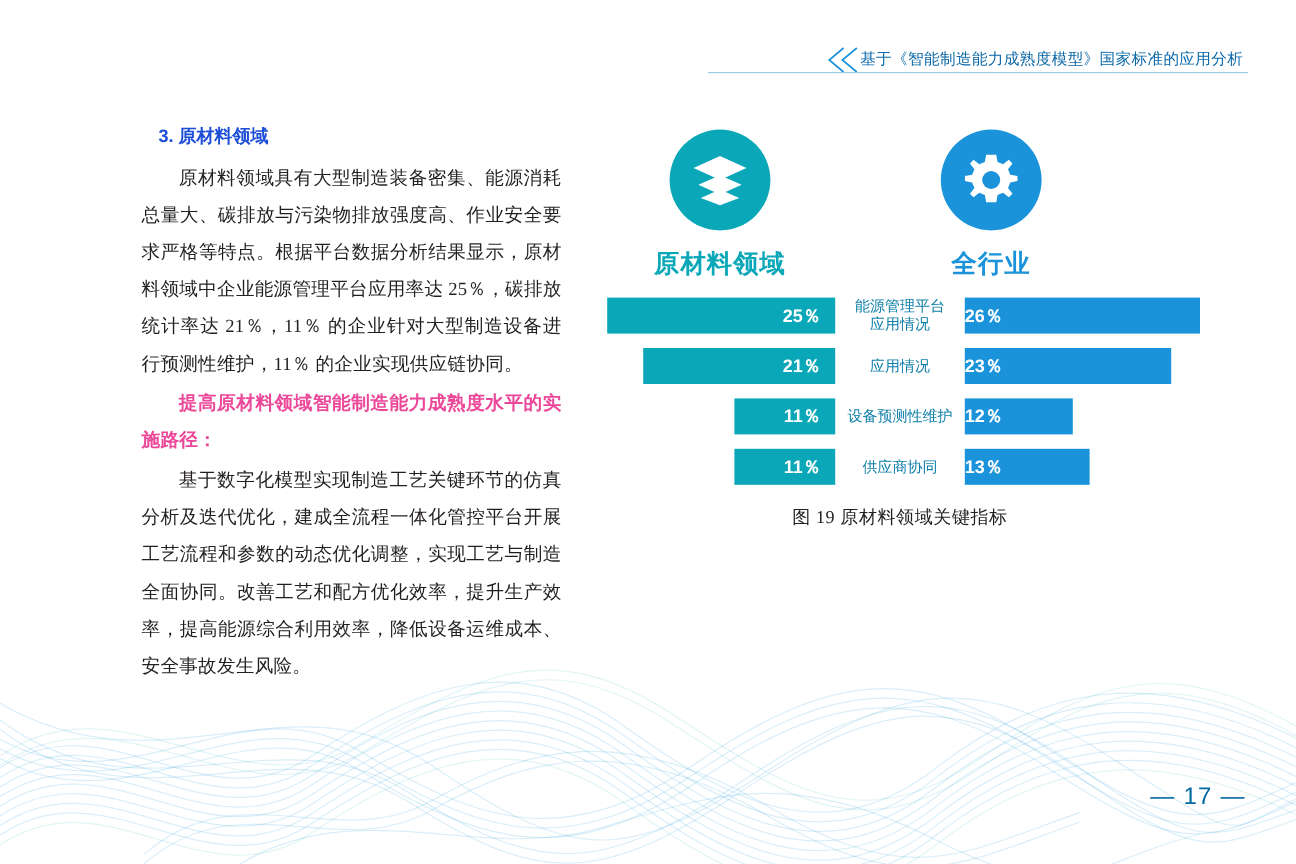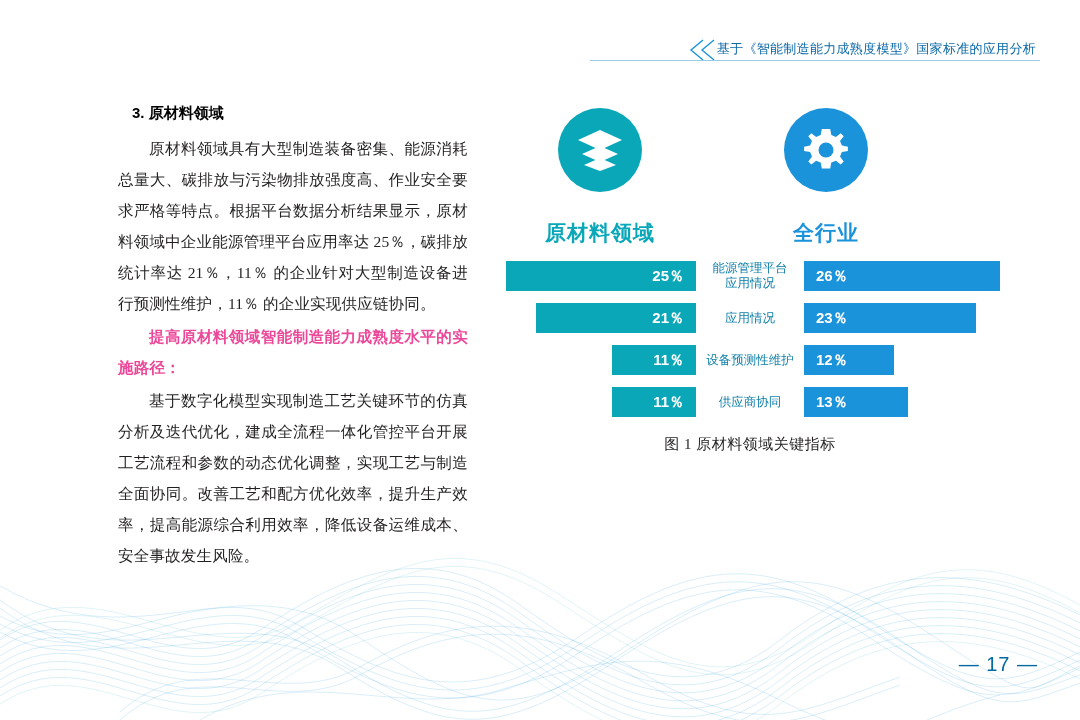--- a/index.html
+++ b/index.html
@@ -64,21 +64,21 @@
     position: absolute;
     left: 118px;
     top: 104px;
     width: 350px;
     z-index: 2;
   }
   .section-heading {
     font-family: "Liberation Sans", sans-serif;
     font-size: 15px;
     font-weight: bold;
-    color: #000000;
+    color: #1d4ed8;
     margin: 0 0 10px 14px;
   }
   .para {
     font-size: 15.5px;
     line-height: 31px;
     color: #231f20;
     text-align: justify;
     text-indent: 2em;
     margin: 0;
     letter-spacing: .2px;
@@ -119,21 +119,21 @@
     display: flex;
     align-items: center;
     justify-content: center;
   }
   .circle.teal { background: #0aa7b8; }
   .circle.blue { background: #1b93db; }
   .circle-label {
     font-family: "Liberation Sans", sans-serif;
     font-size: 21px;
     font-weight: bold;
-    margin-top: 27px;
+    margin-top: 14px;
     letter-spacing: 1px;
   }
   .circle-label.teal { color: #0aa7b8; }
   .circle-label.blue { color: #1b93db; }
 
   
   .bars {
     margin-top: 14px;
     width: 500px;
   }
@@ -160,21 +160,20 @@
     box-sizing: border-box;
   }
   .bar.left {
     background: #0aa7b8;
     justify-content: flex-end;
     padding-right: 12px;
   }
   .bar.right {
     background: #1b93db;
     justify-content: flex-start;
-    padding-left: 12px;
   }
   .bar-value {
     font-family: "Liberation Sans", sans-serif;
     font-size: 15px;
     font-weight: bold;
     color: #ffffff;
   }
   .bar-cat {
     width: 108px;
     text-align: center;
@@ -339,16 +338,16 @@
       </div>
       <div class="bar-right">
         <div class="bar right" style="width:104px">
           <span class="bar-value">13％</span>
         </div>
       </div>
     </div>
 
   </div>
 
-  <div class="caption">图 1  原材料领域关键指标</div>
+  <div class="caption">图 19  原材料领域关键指标</div>
 </div>
 
 <div class="page-number">— 17 —</div>
 
 </body></html>

